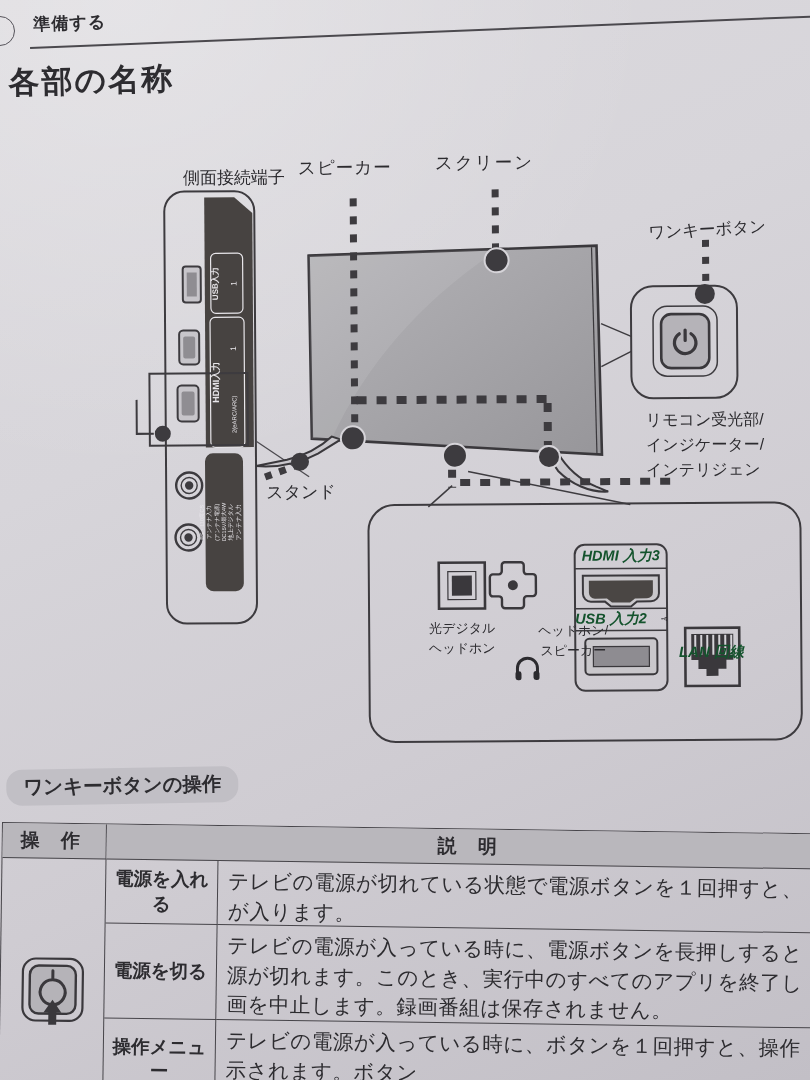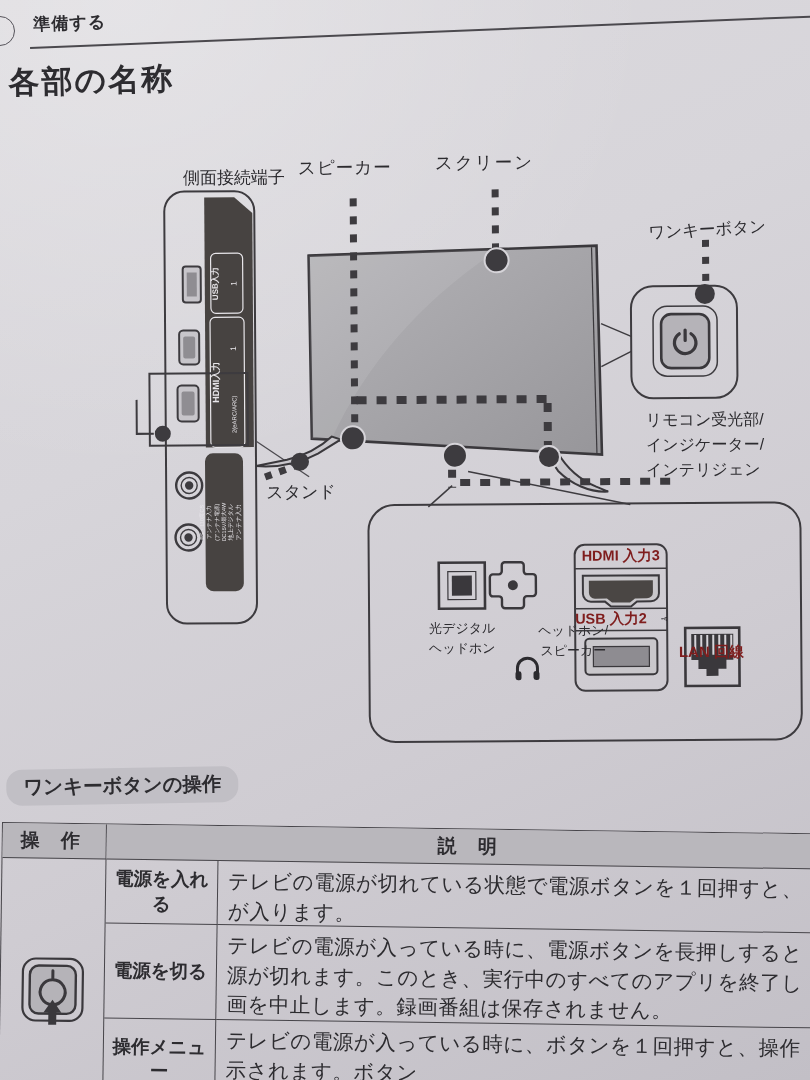--- a/index.html
+++ b/index.html
@@ -18,21 +18,21 @@
   .hdr-circle{left:-15px;top:16px;width:28px;height:28px;border:1.6px solid #55535a;border-radius:50%;}
   .hdr-text{left:33px;top:13px;font-size:17px;font-weight:bold;transform:rotate(-2deg);transform-origin:left top;letter-spacing:1px;}
   .hdr-rule{left:30px;top:47px;width:782px;height:1.6px;background:#4b494e;transform:rotate(-2.3deg);transform-origin:left top;}
   .page-title{left:8px;top:62px;font-size:31px;font-weight:bold;letter-spacing:2px;transform:rotate(-1.5deg);transform-origin:left top;}
   
   #diagram{left:0;top:140px;width:810px;height:640px;transform:rotate(-.4deg);}
   #diagram svg.main{position:absolute;left:0;top:0;}
   .dlabel{position:absolute;font-size:17px;line-height:1.45;color:#2c2b2f;font-weight:500;}
   .rotwrap{position:absolute;display:flex;align-items:center;justify-content:center;}
   .rotwrap>span{transform:rotate(-90deg);white-space:pre;color:#e8e6ea;text-align:center;line-height:1.35;}
-  .portlabel{position:absolute;font-weight:bold;font-size:14.5px;text-align:center;color:#7f1d1d;}
+  .portlabel{position:absolute;font-weight:bold;font-size:14.5px;text-align:center;color:#14532d;font-style:italic;}
   .smlabel{position:absolute;font-size:13px;line-height:1.5;text-align:center;color:#2c2b2f;}
   
   .section-pill{left:6px;top:770px;background:#c1bfc5;border-radius:16px;padding:4px 17px 5px;font-size:19.5px;font-weight:bold;transform:rotate(-1deg);transform-origin:left top;}
   #optable{left:2px;top:822px;width:834px;height:300px;transform:rotate(.8deg);transform-origin:left top;
     display:grid;grid-template-columns:104px 112px 1fr;grid-template-rows:35px 64px 95px 1fr;
     border-left:1.6px solid #47454a;border-top:1.6px solid #47454a;background:transparent;}
   #optable>div{border-right:1.6px solid #47454a;border-bottom:1.6px solid #47454a;display:flex;align-items:center;justify-content:center;}
   .th{background:#b9b7bc;font-size:19px;font-weight:bold;letter-spacing:8px;}
   .op-label{font-size:18.5px;font-weight:600;text-align:center;line-height:1.3;}
   .desc{justify-content:flex-start!important;align-items:flex-start!important;padding:5px 10px;font-size:20.5px;line-height:1.44;letter-spacing:.5px;}

